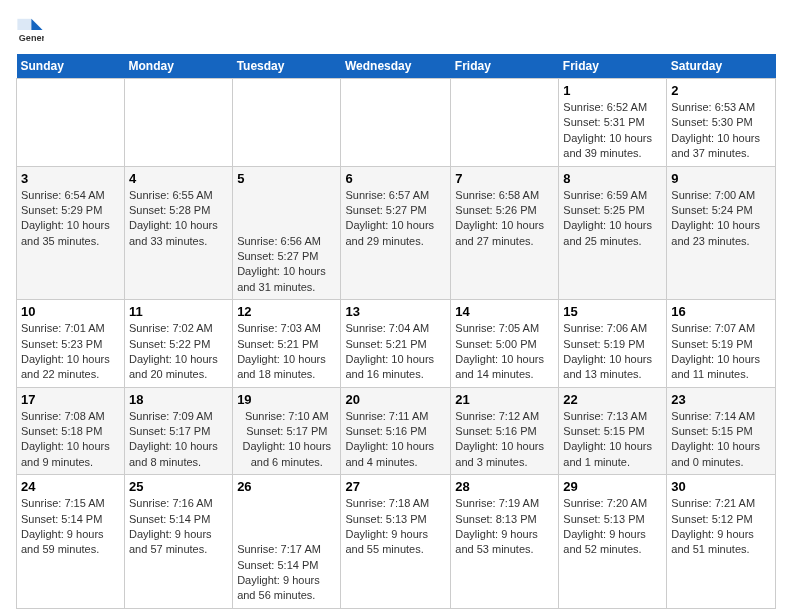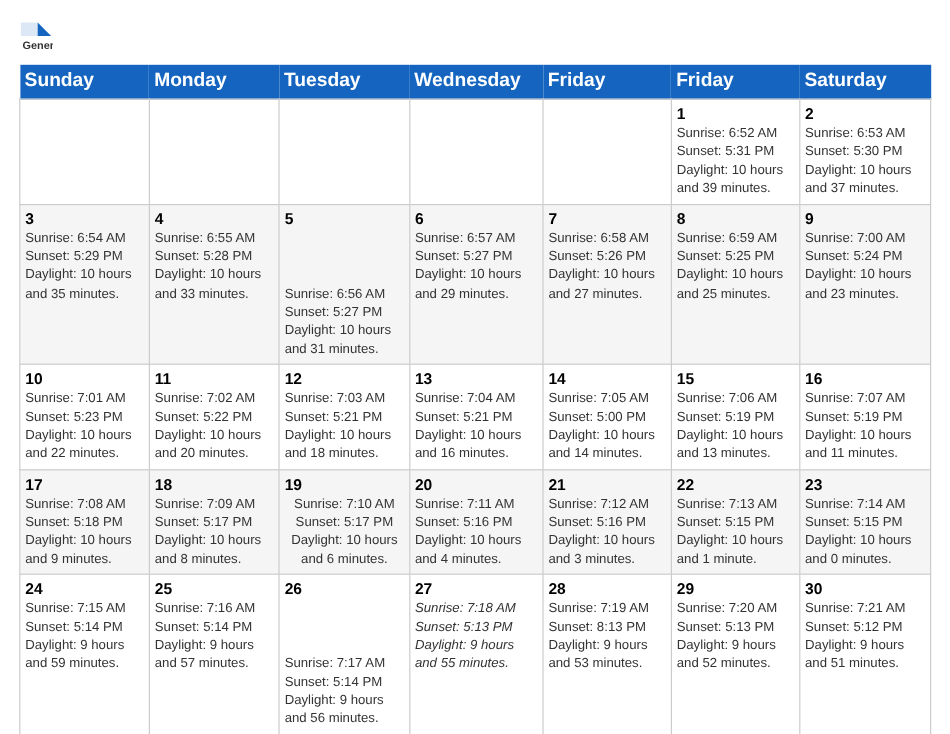--- a/index.html
+++ b/index.html
@@ -51,21 +51,21 @@
     table {
       width: 100%;
       border-collapse: collapse;
       font-size: 11px;
     }
     thead tr th {
       background: #1565c0;
       color: #fff;
       padding: 5px 4px;
       text-align: left;
-      font-size: 16px;
+      font-size: 12px;
       font-weight: bold;
     }
     tbody tr td {
       border: 1px solid #ccc;
       vertical-align: top;
       padding: 4px 4px;
       width: 113px;
       min-height: 80px;
       background: #fff;
     }
@@ -287,21 +287,21 @@
 Daylight: 9 hours and 57 minutes.</div>
         </td>
         <td>
           <span class="day-num">26</span>
           <div class="day-info" style="white-space: pre-line; margin-top: 48px;">Sunrise: 7:17 AM
 Sunset: 5:14 PM
 Daylight: 9 hours and 56 minutes.</div>
         </td>
         <td>
           <span class="day-num">27</span>
-          <div class="day-info" style="white-space: pre-line; font-style: italic;">Sunrise: 7:18 AM
+          <div class="day-info" style="white-space: pre-line;">Sunrise: 7:18 AM
 Sunset: 5:13 PM
 Daylight: 9 hours and 55 minutes.</div>
         </td>
         <td>
           <span class="day-num">28</span>
           <div class="day-info" style="white-space: pre-line;">Sunrise: 7:19 AM
 Sunset: 8:13 PM
 Daylight: 9 hours and 53 minutes.</div>
         </td>
         <td>

